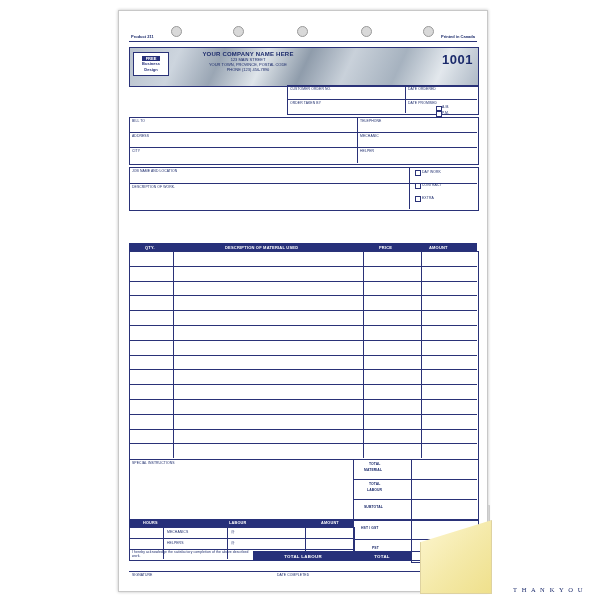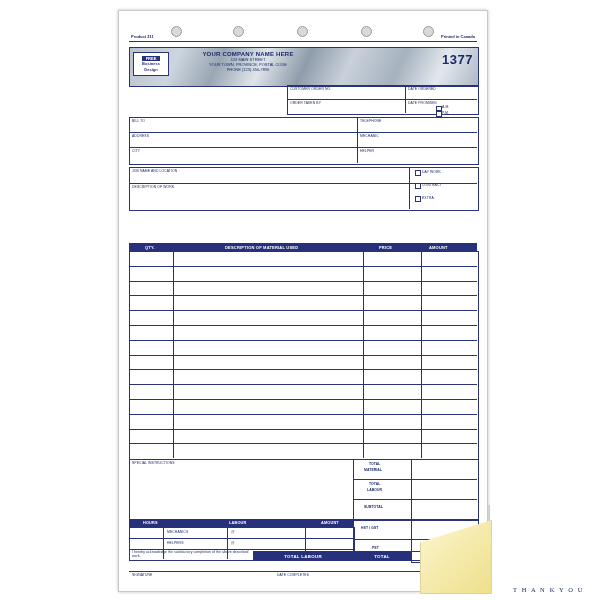--- a/index.html
+++ b/index.html
@@ -100,21 +100,21 @@
       <div class="bd">Design</div>
     </div>
 
     <div class="company">
       <div class="nm">YOUR COMPANY NAME HERE</div>
       <div class="ad">123 MAIN STREET</div>
       <div class="ad">YOUR TOWN, PROVINCE, POSTAL CODE</div>
       <div class="ad">PHONE (123) 456-7890</div>
     </div>
 
-    <div class="invno">1377</div>
+    <div class="invno">1001</div>
 
     <div class="cbox" style="left:168px;top:74px;width:190px;height:28px;"></div>
     <div class="ln vl" style="left:286px;top:74px;height:28px;"></div>
     <div class="ln hl" style="left:168px;top:88px;width:190px;"></div>
     <div class="lbl" style="left:171px;top:76px;">CUSTOMER ORDER NO.</div>
     <div class="lbl" style="left:289px;top:76px;">DATE ORDERED</div>
     <div class="lbl" style="left:171px;top:90px;">ORDER TAKEN BY</div>
     <div class="lbl" style="left:289px;top:90px;">DATE PROMISED</div>
     <div class="chk" style="left:317px;top:94.5px;"></div>
     <div class="lbl" style="left:323px;top:94px;">A.M.</div>

